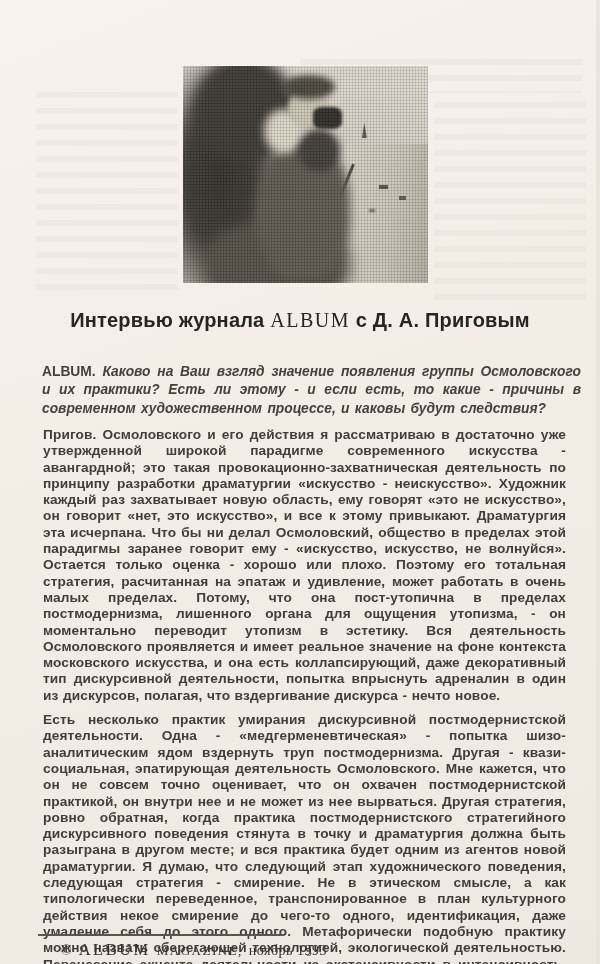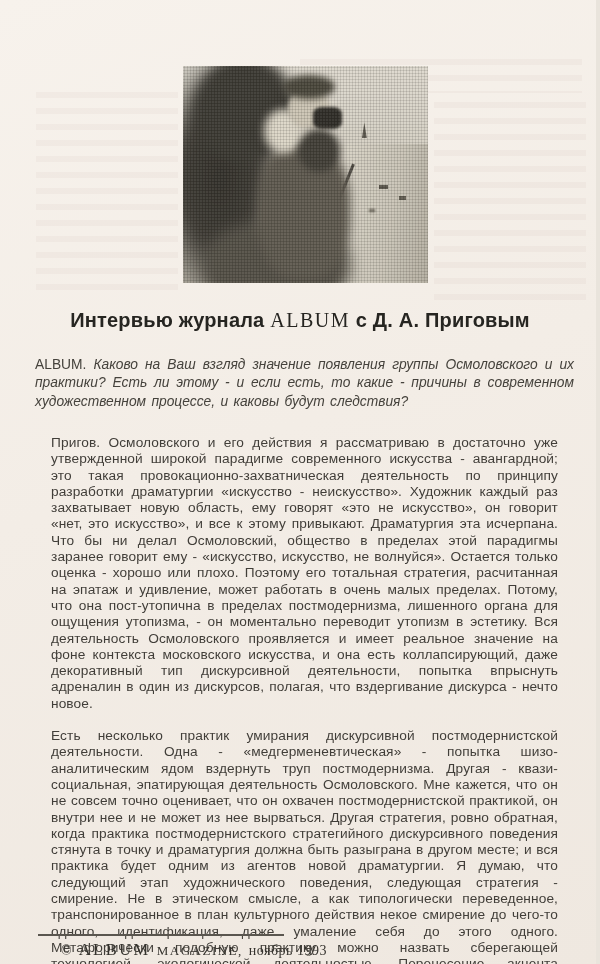--- a/index.html
+++ b/index.html
@@ -60,30 +60,30 @@
                           radial-gradient(rgba(250,248,240,.5) .7px, rgba(0,0,0,0) 1.1px);
          background-size:3px 3px,3px 3px;background-position:0 0,1.5px 1.5px;}
 
   
   .title{position:absolute;left:0;top:309px;width:600px;margin:0;
          text-align:center;font-size:20px;font-weight:700;color:#262521;
          letter-spacing:.2px;}
   .title .logo{font-family:"Liberation Serif", serif;font-weight:400;
          letter-spacing:1.5px;font-size:20px;}
 
-  .question{position:absolute;left:35px;top:356px;width:539px;margin:0;
+  .question{position:absolute;left:35px;top:356px;width:539px;margin:7px;
          font-size:13.8px;line-height:18.4px;text-align:justify;color:#45423c;
-         word-spacing:1.5px;}
+         word-spacing:1.5px;font-weight:bold;}
   .question .qlabel{font-style:normal;}
   .question .qtext{font-style:italic;}
 
   .bodytext{position:absolute;left:35px;top:419px;width:539px;
          font-size:13.7px;line-height:16.3px;text-align:justify;
          color:#413e39;letter-spacing:.1px;word-spacing:.6px;}
-  .bodytext p{margin:16px;}
+  .bodytext p{margin:8px;font-weight:bold;}
 
   .footrule{position:absolute;left:38px;top:934px;width:246px;height:1.5px;
          background:#5a564f;}
   .footer{position:absolute;left:38px;top:940px;color:#35332e;
          font-family:"Liberation Serif", serif;white-space:nowrap;margin-left:23px;}
   .footer .csym{font-size:14px;margin-right:7px;}
   .footer .fmag{font-size:16.5px;letter-spacing:2.5px;margin-right:6px;}
   .footer .fmag2{font-size:13px;letter-spacing:1.5px;margin-right:6px;}
   .footer .fdate{font-size:14px;letter-spacing:.5px;}
   .pagenum{position:absolute;left:306px;top:946px;font-size:11.5px;

